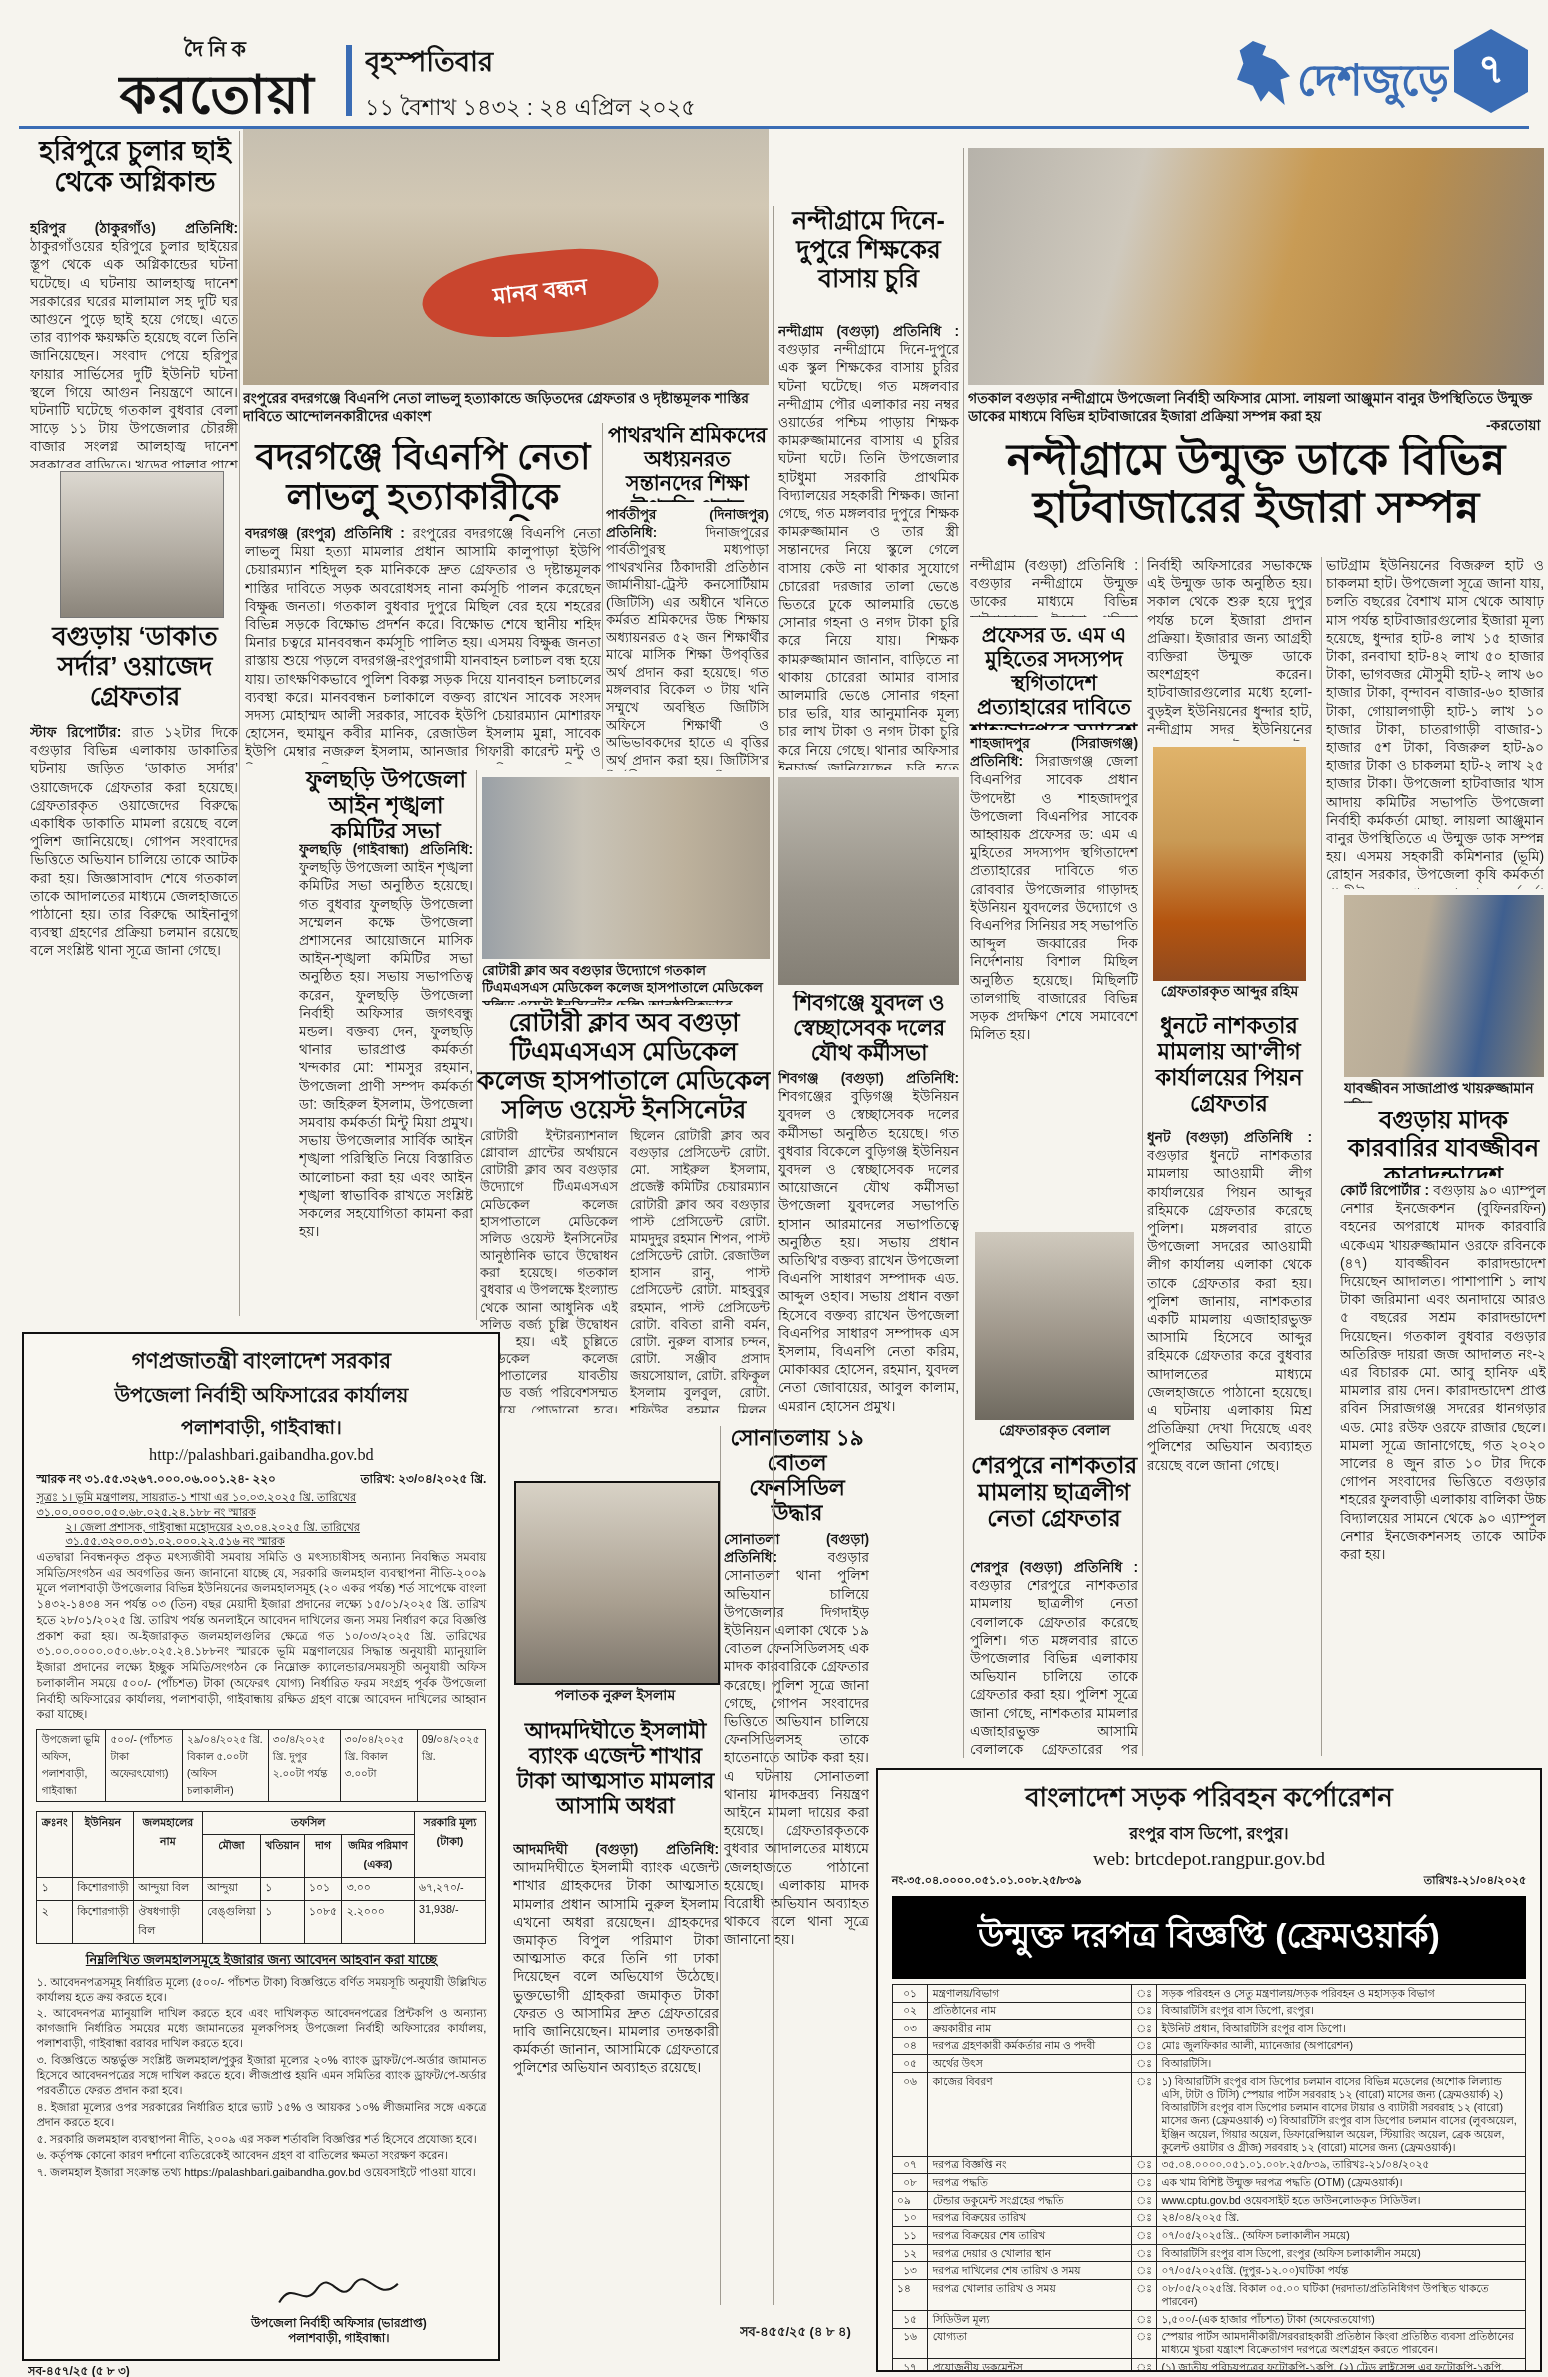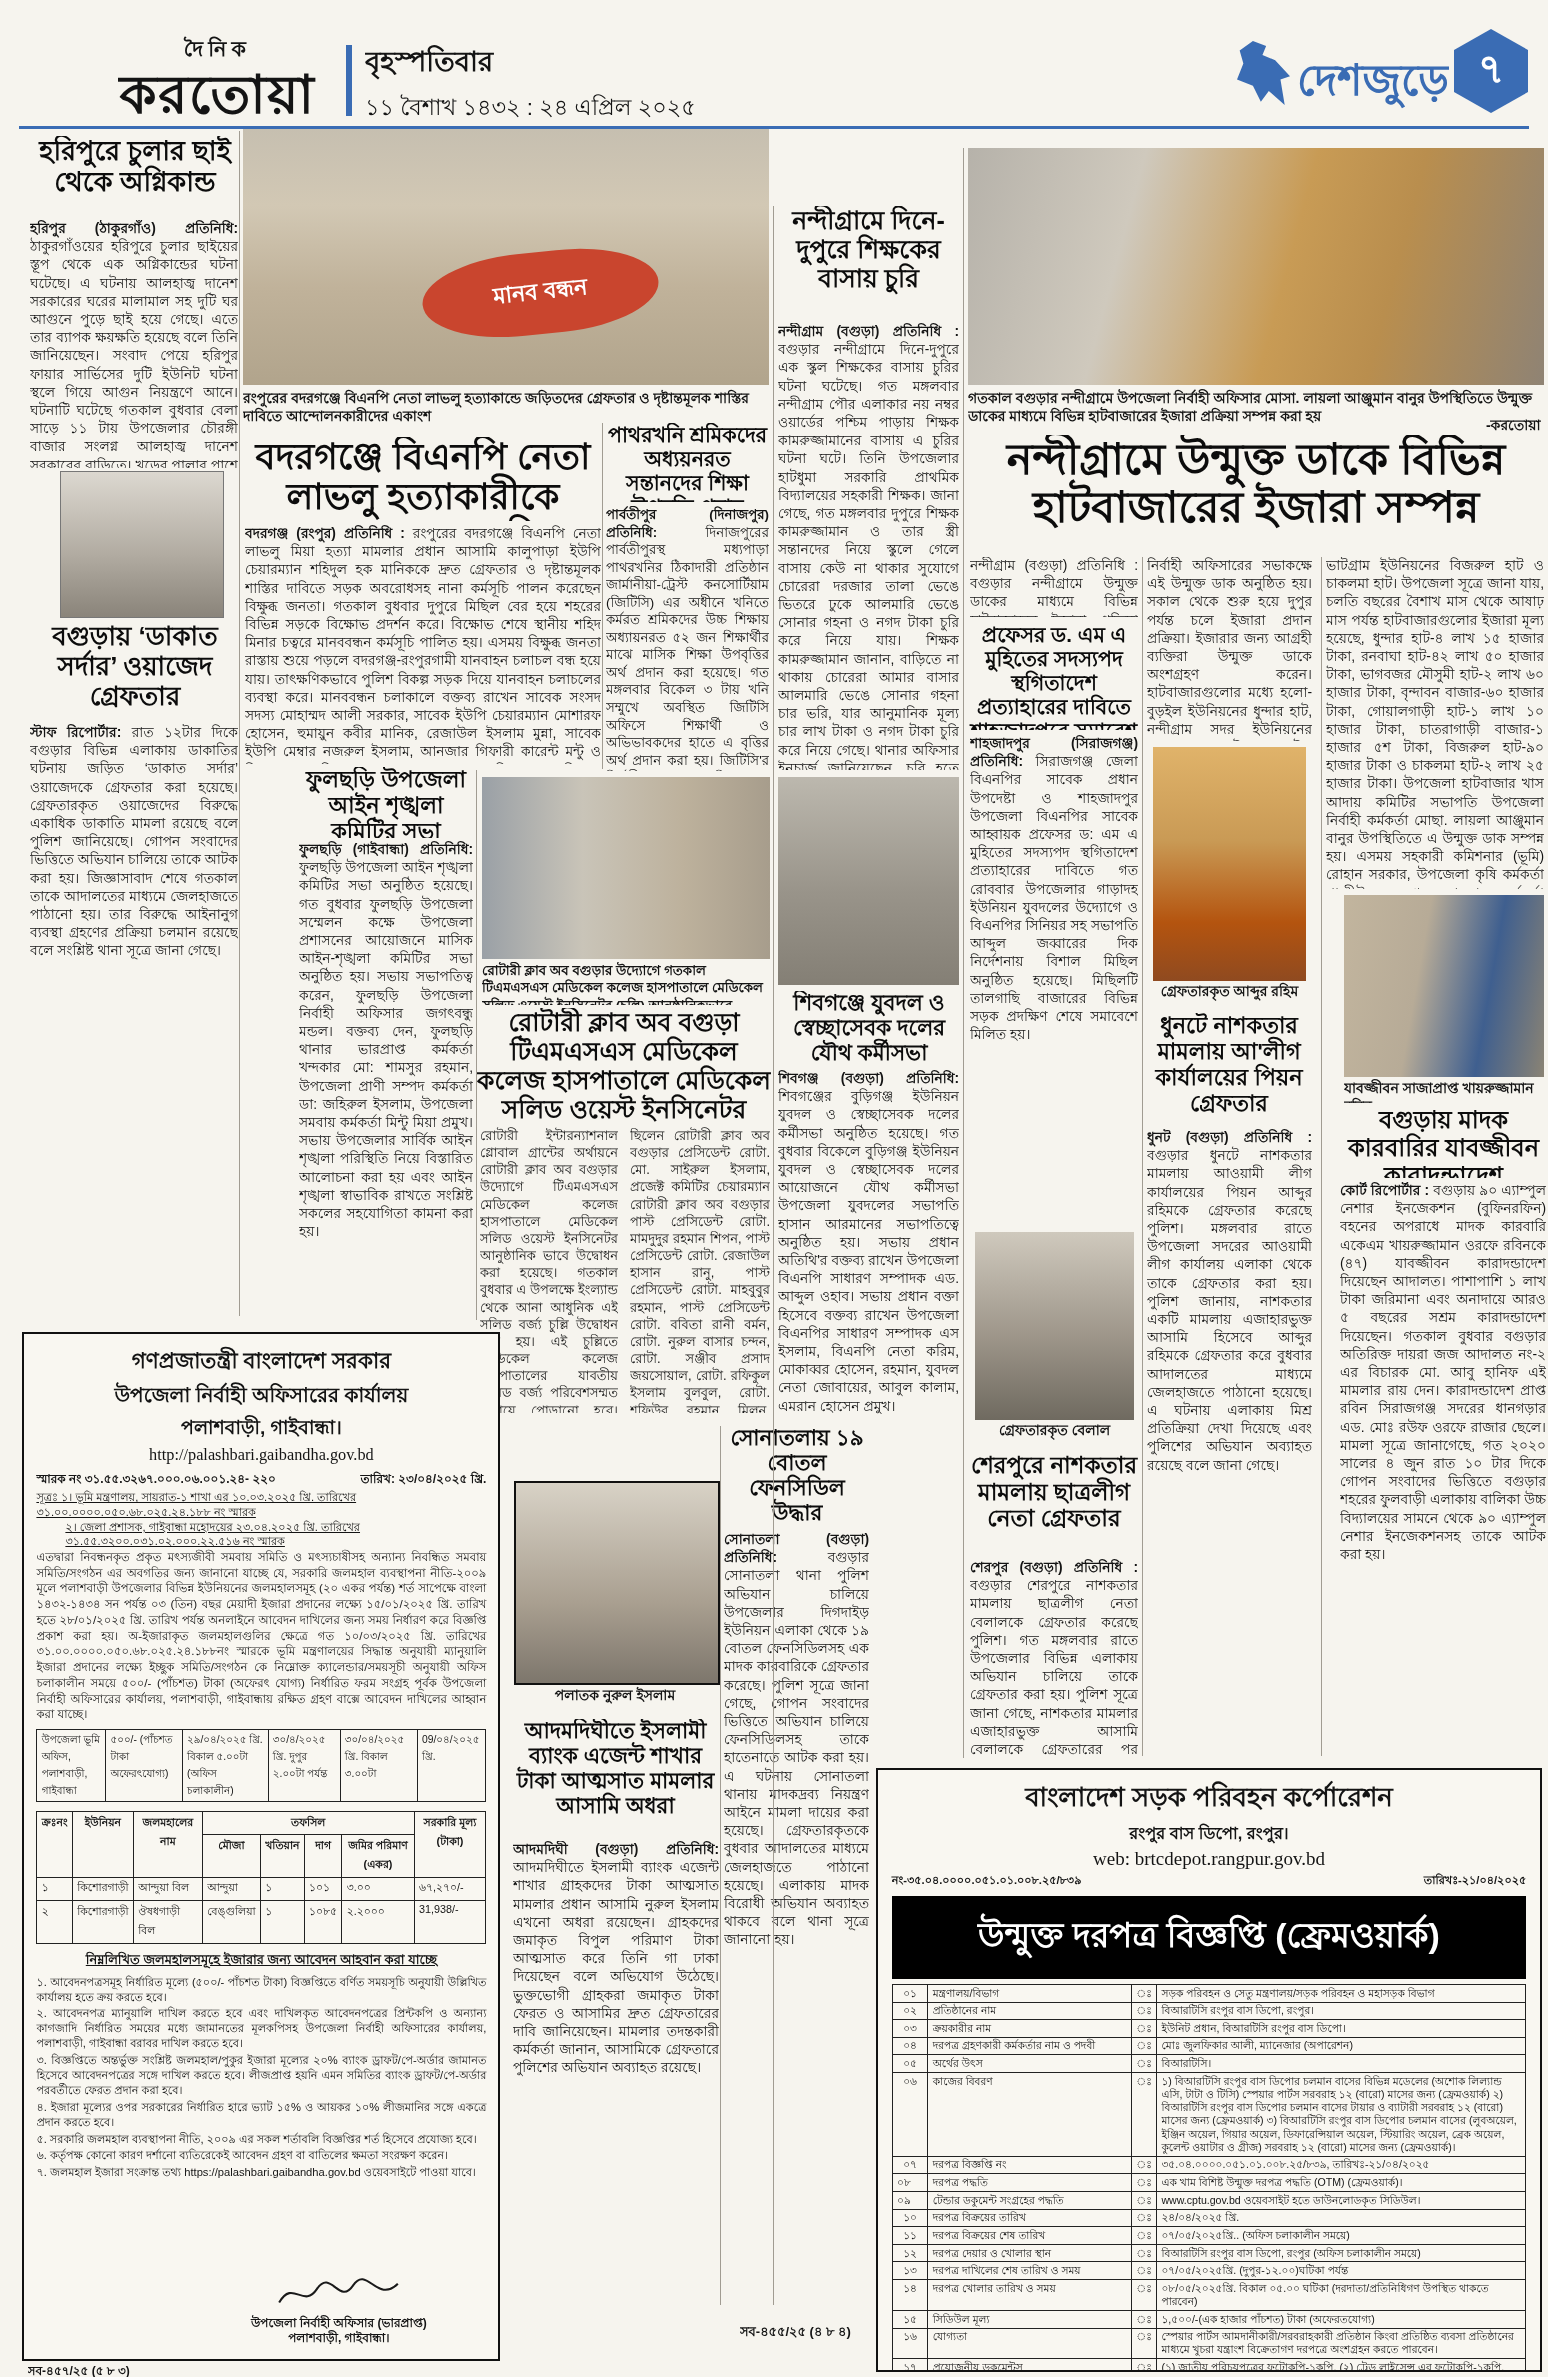--- a/index.html
+++ b/index.html
@@ -310,21 +310,21 @@
         </tr>
 
         <tr>
           <td style="width:26px;text-align:center;">০৭</td>
           <td style="width:194px;">দরপত্র বিজ্ঞপ্তি নং</td>
           <td style="width:12px;text-align:center;">ঃ</td>
           <td>৩৫.০৪.০০০০.০৫১.০১.০০৮.২৫/৮৩৯, তারিখঃ-২১/০৪/২০২৫</td>
         </tr>
 
         <tr>
-          <td style="width:26px;">০৮</td>
+          <td style="width:26px;text-align:center;">০৮</td>
           <td style="width:194px;">দরপত্র পদ্ধতি</td>
           <td style="width:12px;text-align:center;">ঃ</td>
           <td>এক খাম বিশিষ্ট উন্মুক্ত দরপত্র পদ্ধতি (OTM) (ফ্রেমওয়ার্ক)।</td>
         </tr>
 
         <tr>
           <td style="width:26px;">০৯</td>
           <td style="width:194px;">টেন্ডার ডকুমেন্ট সংগ্রহের পদ্ধতি</td>
           <td style="width:12px;text-align:center;">ঃ</td>
           <td>www.cptu.gov.bd ওয়েবসাইট হতে ডাউনলোডকৃত সিডিউল।</td>
@@ -352,21 +352,21 @@
         </tr>
 
         <tr>
           <td style="width:26px;text-align:center;">১৩</td>
           <td style="width:194px;">দরপত্র দাখিলের শেষ তারিখ ও সময়</td>
           <td style="width:12px;text-align:center;">ঃ</td>
           <td>০৭/০৫/২০২৫খ্রি. (দুপুর-১২.০০)ঘটিকা পর্যন্ত</td>
         </tr>
 
         <tr>
-          <td style="width:26px;text-align:center;">১৪</td>
+          <td style="width:26px;text-align:left;">১৪</td>
           <td style="width:194px;">দরপত্র খোলার তারিখ ও সময়</td>
           <td style="width:12px;text-align:center;">ঃ</td>
           <td>০৮/০৫/২০২৫খ্রি. বিকাল ০৫.০০ ঘটিকা (দরদাতা/প্রতিনিধিগণ উপস্থিত থাকতে পারবেন)</td>
         </tr>
 
         <tr>
           <td style="width:26px;text-align:center;">১৫</td>
           <td style="width:194px;">সিডিউল মূল্য</td>
           <td style="width:12px;text-align:center;">ঃ</td>
           <td>১,৫০০/-(এক হাজার পাঁচশত) টাকা (অফেরতযোগ্য)</td>

